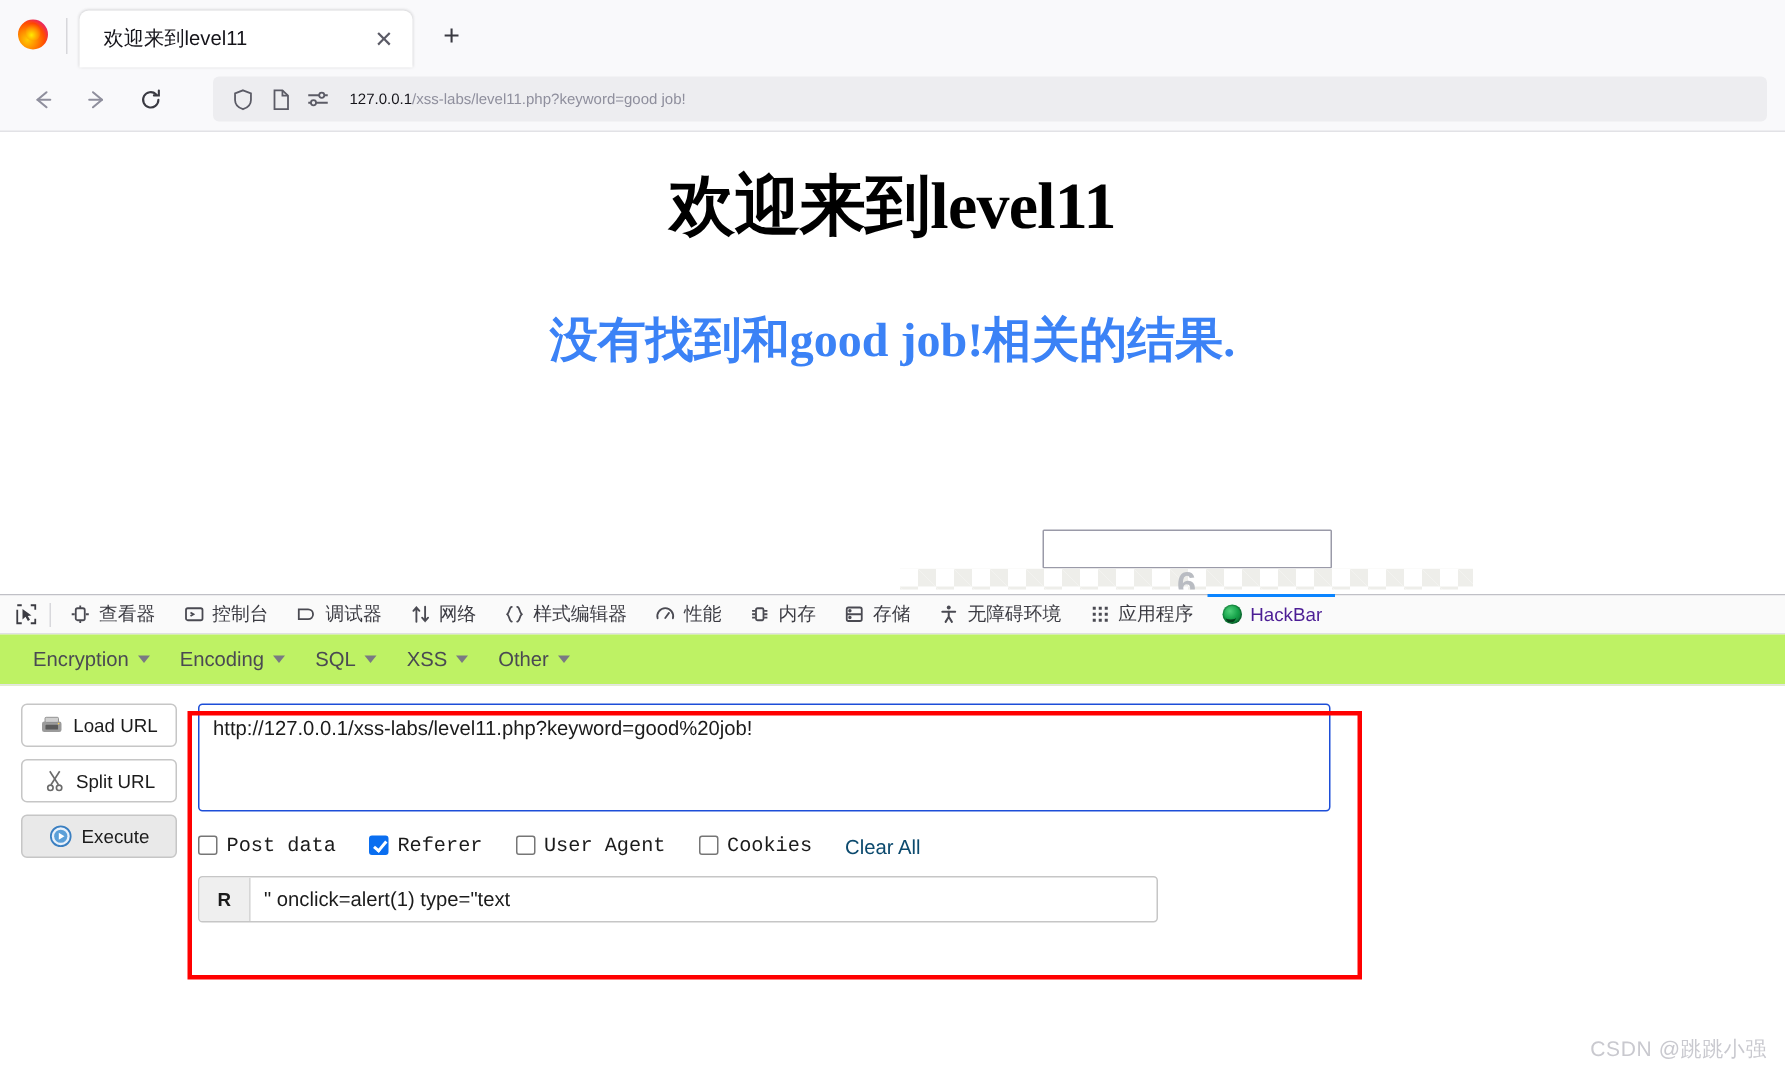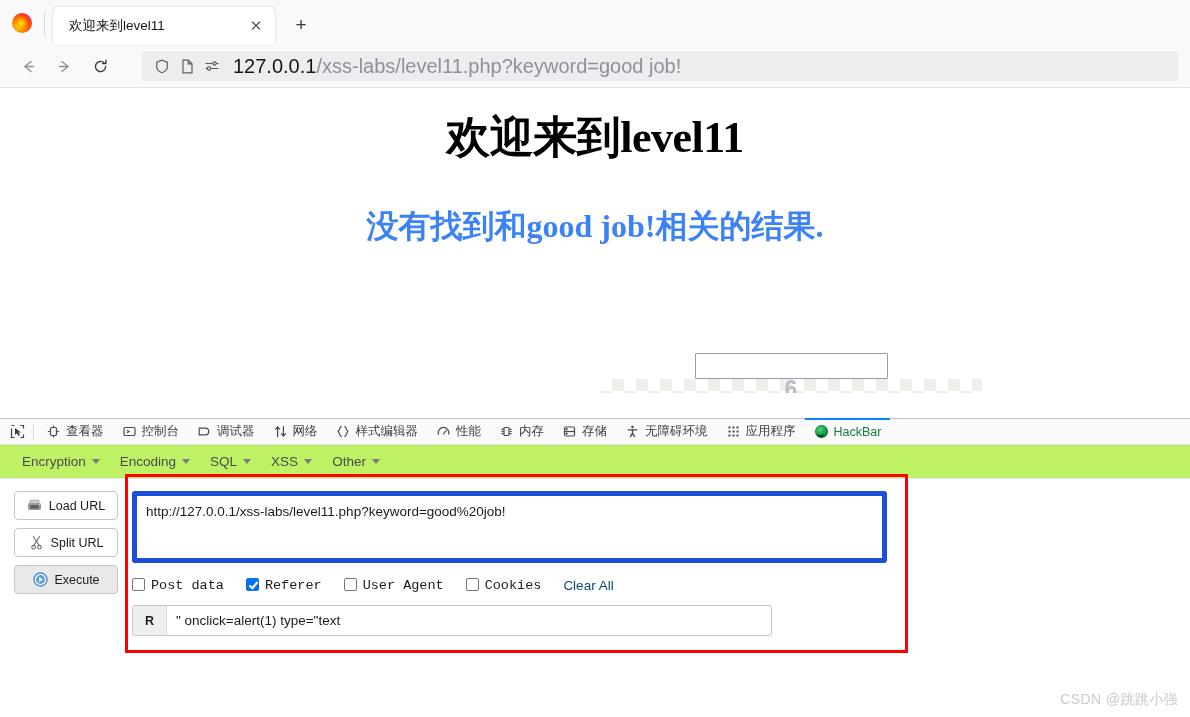--- a/index.html
+++ b/index.html
@@ -103,21 +103,21 @@
   .navbtn svg { display:block; }
   .urlbar {
     flex:1;
     height:30px;
     margin-left:22px;
     background:#ededf0;
     border-radius:4px;
     display:flex;
     align-items:center;
     padding:0 10px;
-    font-size:20px;
+    font-size:10px;
     overflow:hidden;
   }
   .urlbar .ub-ico {
     width:20px; height:20px;
     display:flex; align-items:center; justify-content:center;
     margin-right:5px;
     color:#5b5b66;
     flex:0 0 auto;
   }
   .url-text { margin-left:6px; color:#8f8f9d; white-space:nowrap; }
@@ -171,21 +171,21 @@
       linear-gradient(45deg, #eeeeea 25%, transparent 25%, transparent 75%, #eeeeea 75%);
     background-size:24px 24px;
     background-position:0 0, 12px 12px;
     overflow:hidden;
   }
   .gauge-wrap svg { position:absolute; left:0; top:0; }
 
   
   .devtools {
     position:absolute;
-    left:0; top:418px;
+    left:0; top:396px;
     width:1190px; height:264px;
     background:#ffffff;
     border-top:1px solid #c0c0c6;
   }
   .dt-toolbar {
     height:26px;
     display:flex;
     align-items:center;
     background:#fafafa;
     border-bottom:1px solid #e0e0e4;
@@ -211,21 +211,21 @@
     position:relative;
     color:#3c3c43;
   }
   .dt-tab .ic {
     display:inline-flex;
     align-items:center; justify-content:center;
     width:15px; height:15px;
     color:#4a4a52;
     font-size:11px;
   }
-  .dt-tab.active { color:#15803d; }
+  .dt-tab.active { color:#4c1d95; }
   .dt-tab.active:before {
     content:"";
     position:absolute; left:0; right:0; top:-1px;
     height:2px; background:#0a84ff;
   }
   .hb-dot {
     width:13px; height:13px; border-radius:50%;
     background:radial-gradient(circle at 38% 34%, #4fd07a 0%, #16a34a 45%, #0d7a36 75%, #0a5c28 100%);
     box-shadow:inset 0 0 0 1px rgba(0,0,0,.18);
     position:relative;
@@ -282,21 +282,21 @@
     cursor:pointer;
     padding:0 6px;
   }
   .hb-btn.pressed { background:#e9e9e9; }
   .hb-btn .bi { width:16px; height:16px; display:flex; align-items:center; justify-content:center; flex:0 0 auto; }
 
   .hb-right { flex:1; padding-right:14px; }
   .hb-url {
     width:755px;
     height:72px;
-    border:5px solid #1d4ed8;
+    border:1px solid #1d4ed8;
     border-radius:3px;
     padding:7px 9px;
     font-family:"Liberation Sans", sans-serif;
     font-size:13.5px;
     color:#1b1b1b;
     resize:none;
     outline:none;
     line-height:1.4;
   }
   .hb-checks {

